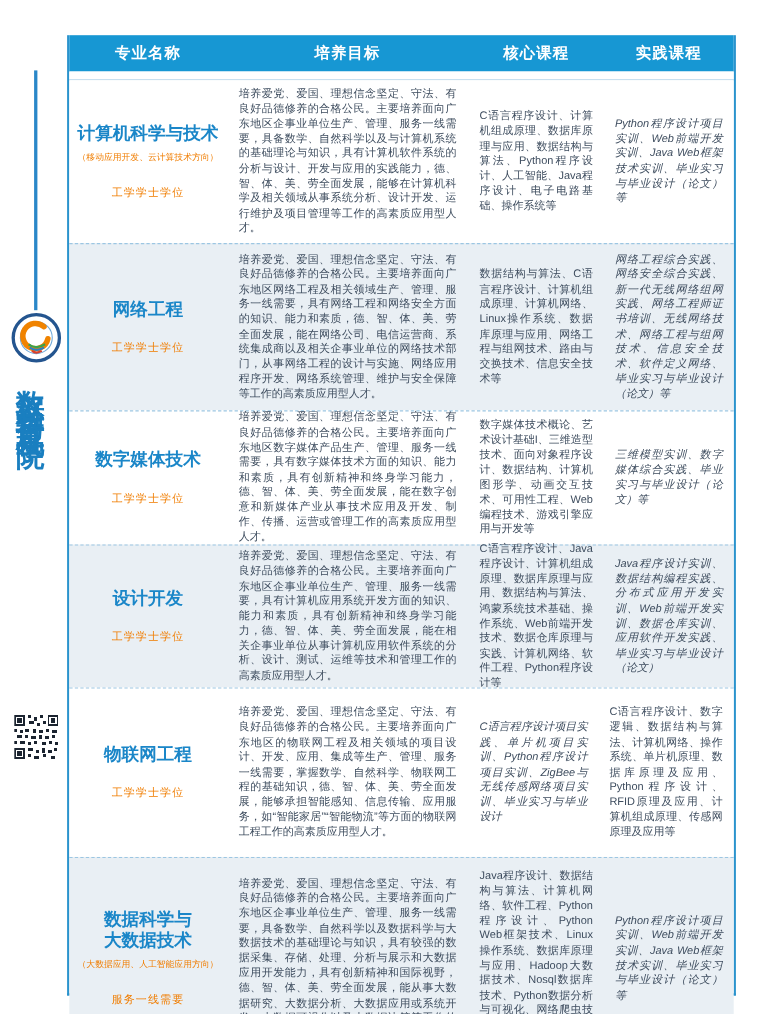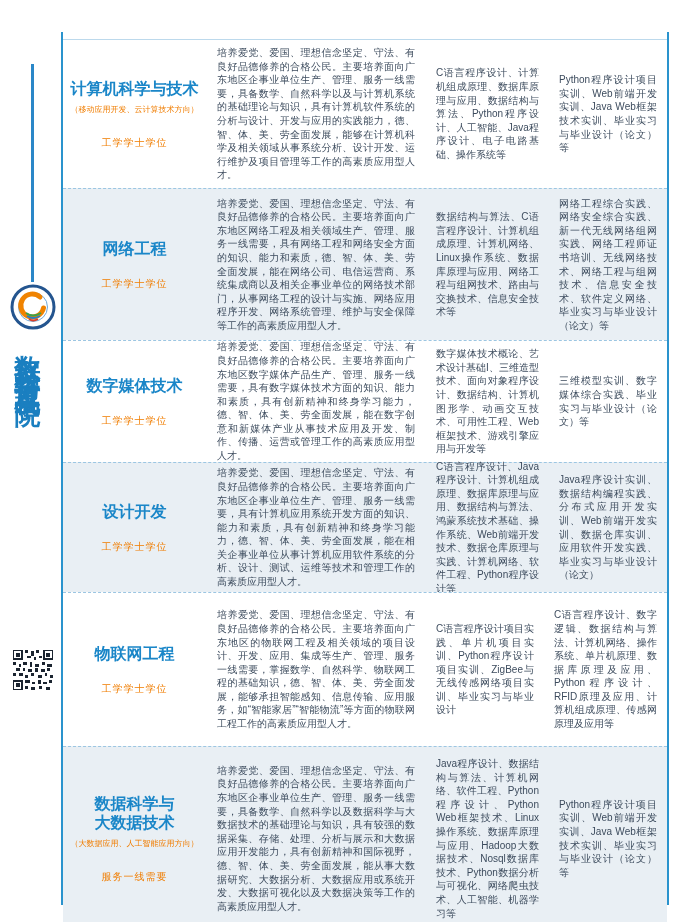--- a/index.html
+++ b/index.html
@@ -35,21 +35,21 @@
 
   .c-name{width:143px;}
   .c-obj{width:220px;}
   .c-core{width:123px;}
   .c-prac{flex:1;}
 
   .cell{box-sizing:border-box;font-size:10px;line-height:13.6px;color:#3d4c5e;
         text-align:justify;padding:10px 11px;align-self:center;}
   .cell.obj{width:220px;}
   .cell.core{width:123px;padding:10px 10px;}
-  .cell.prac{flex:1;padding:10px 10px;}
+  .cell.prac{flex:1;padding:10px 10px;font-style:italic;}
 
   .cell.name{width:143px;display:flex;flex-direction:column;justify-content:center;
              text-align:center;padding:8px 4px;}
   .major{color:#1a86c8;font-weight:bold;font-size:16px;line-height:1.2;white-space:pre-line;}
   .direction{color:#f07d00;font-size:8px;margin-top:5px;white-space:nowrap;}
   .degree{color:#f07d00;font-size:10px;margin-top:19px;letter-spacing:1px;}
 </style>
 </head>
 <body>
 
@@ -112,20 +112,26 @@
       <rect x="22" y="23" width="3" height="2"></rect>
         <rect x="26" y="22" width="2" height="2"></rect>
       <rect x="9" y="26" width="2" height="2"></rect>
         <rect x="13" y="27" width="3" height="2"></rect>
         <rect x="19" y="26" width="2" height="2"></rect>
       <rect x="24" y="27" width="3" height="2"></rect>
     </g>
   </svg>
 
   <div class="tbl">
+    <div class="header-bar">
+      <div class="hcell c-name">专业名称</div>
+      <div class="hcell c-obj">培养目标</div>
+      <div class="hcell c-core">核心课程</div>
+      <div class="hcell c-prac">实践课程</div>
+    </div>
     <div class="gap"></div>
     <div class="tbody">
   <div class="row">
     <div class="cell name">
       <div class="major">计算机科学与技术</div>
       <div class="direction">（移动应用开发、云计算技术方向）</div>
       <div class="degree">工学学士学位</div>
     </div>
     <div class="cell obj">培养爱党、爱国、理想信念坚定、守法、有良好品德修养的合格公民。主要培养面向广东地区企事业单位生产、管理、服务一线需要，具备数学、自然科学以及与计算机系统的基础理论与知识，具有计算机软件系统的分析与设计、开发与应用的实践能力，德、智、体、美、劳全面发展，能够在计算机科学及相关领域从事系统分析、设计开发、运行维护及项目管理等工作的高素质应用型人才。</div>
     <div class="cell core">C语言程序设计、计算机组成原理、数据库原理与应用、数据结构与算法、Python程序设计、人工智能、Java程序设计、电子电路基础、操作系统等</div>
@@ -143,21 +149,21 @@
     <div class="cell prac">网络工程综合实践、网络安全综合实践、新一代无线网络组网实践、网络工程师证书培训、无线网络技术、网络工程与组网技术、信息安全技术、软件定义网络、毕业实习与毕业设计（论文）等</div>
   </div>
 
   <div class="row">
     <div class="cell name">
       <div class="major">数字媒体技术</div>
 
       <div class="degree">工学学士学位</div>
     </div>
     <div class="cell obj">培养爱党、爱国、理想信念坚定、守法、有良好品德修养的合格公民。主要培养面向广东地区数字媒体产品生产、管理、服务一线需要，具有数字媒体技术方面的知识、能力和素质，具有创新精神和终身学习能力，德、智、体、美、劳全面发展，能在数字创意和新媒体产业从事技术应用及开发、制作、传播、运营或管理工作的高素质应用型人才。</div>
-    <div class="cell core">数字媒体技术概论、艺术设计基础I、三维造型技术、面向对象程序设计、数据结构、计算机图形学、动画交互技术、可用性工程、Web框架技术、游戏引擎应用与开发等</div>
+    <div class="cell core">数字媒体技术概论、艺术设计基础I、三维造型技术、面向对象程序设计、数据结构、计算机图形学、动画交互技术、可用性工程、Web编程技术、游戏引擎应用与开发等</div>
     <div class="cell prac">三维模型实训、数字媒体综合实践、毕业实习与毕业设计（论文）等</div>
   </div>
 
   <div class="row">
     <div class="cell name">
       <div class="major">设计开发</div>
 
       <div class="degree">工学学士学位</div>
     </div>
     <div class="cell obj">培养爱党、爱国、理想信念坚定、守法、有良好品德修养的合格公民。主要培养面向广东地区企事业单位生产、管理、服务一线需要，具有计算机应用系统开发方面的知识、能力和素质，具有创新精神和终身学习能力，德、智、体、美、劳全面发展，能在相关企事业单位从事计算机应用软件系统的分析、设计、测试、运维等技术和管理工作的高素质应用型人才。</div>

